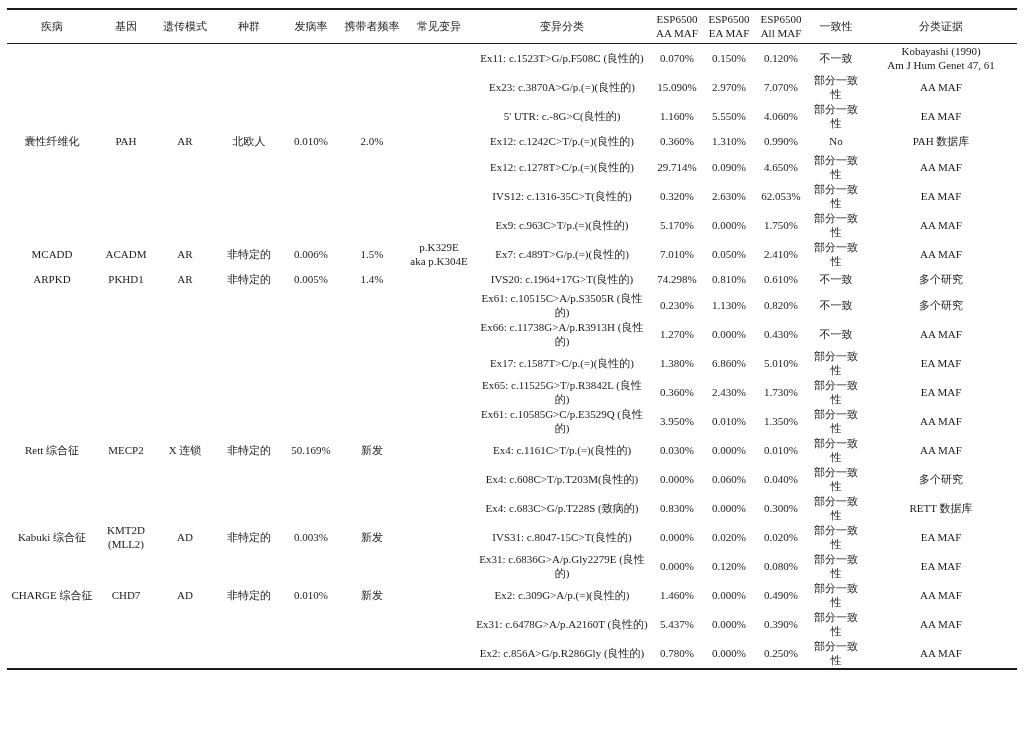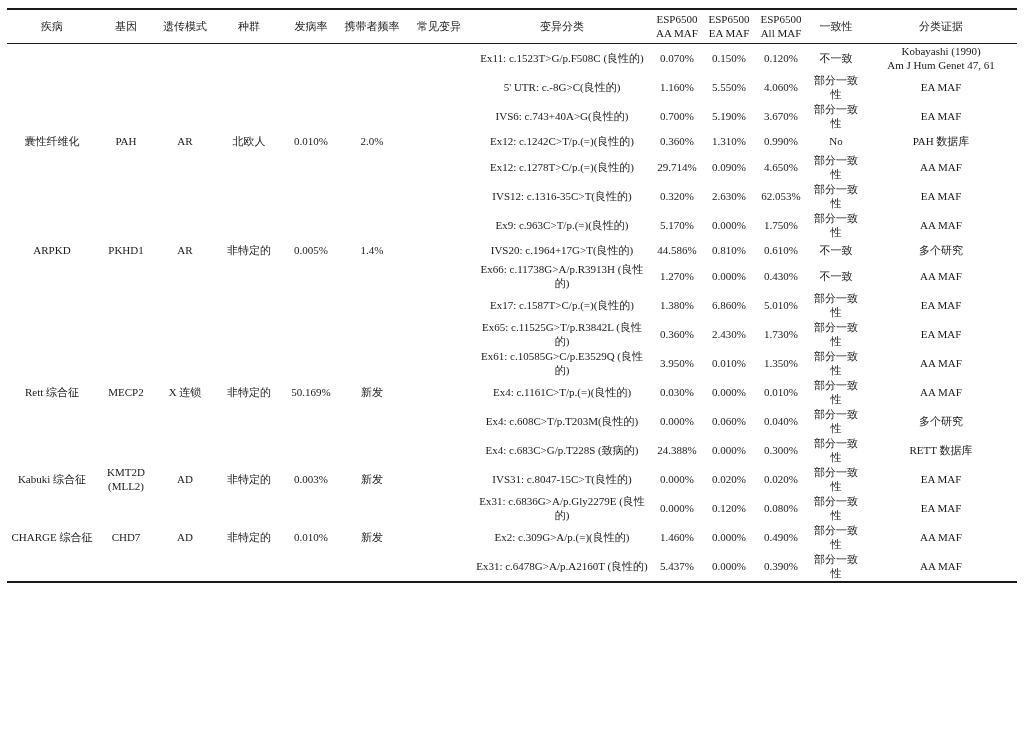--- a/index.html
+++ b/index.html
@@ -103,39 +103,39 @@
 Am J Hum Genet 47, 61</td>
       </tr>
       <tr>
         <td></td>
         <td></td>
         <td></td>
         <td></td>
         <td></td>
         <td></td>
         <td></td>
+        <td>Ex23: c.3870A&gt;G/p.(=)(良性的)</td>
+        <td>15.090%</td>
+        <td>2.970%</td>
+        <td>7.070%</td>
+        <td>部分一致性</td>
+        <td>AA MAF</td>
+      </tr>
+      <tr>
+        <td></td>
+        <td></td>
+        <td></td>
+        <td></td>
+        <td></td>
+        <td></td>
+        <td></td>
         <td>5' UTR: c.-8G&gt;C(良性的)</td>
         <td>1.160%</td>
         <td>5.550%</td>
         <td>4.060%</td>
-        <td>部分一致性</td>
-        <td>EA MAF</td>
-      </tr>
-      <tr>
-        <td></td>
-        <td></td>
-        <td></td>
-        <td></td>
-        <td></td>
-        <td></td>
-        <td></td>
-        <td>IVS6: c.743+40A&gt;G(良性的)</td>
-        <td>0.700%</td>
-        <td>5.190%</td>
-        <td>3.670%</td>
         <td>部分一致性</td>
         <td>EA MAF</td>
       </tr>
       <tr>
         <td>囊性纤维化</td>
         <td>PAH</td>
         <td>AR</td>
         <td>北欧人</td>
         <td>0.010%</td>
         <td>2.0%</td>
@@ -186,31 +186,62 @@
         <td></td>
         <td></td>
         <td>Ex9: c.963C&gt;T/p.(=)(良性的)</td>
         <td>5.170%</td>
         <td>0.000%</td>
         <td>1.750%</td>
         <td>部分一致性</td>
         <td>AA MAF</td>
       </tr>
       <tr>
+        <td>MCADD</td>
+        <td>ACADM</td>
+        <td>AR</td>
+        <td>非特定的</td>
+        <td>0.006%</td>
+        <td>1.5%</td>
+        <td>p.K329E
+aka p.K304E</td>
+        <td>Ex7: c.489T&gt;G/p.(=)(良性的)</td>
+        <td>7.010%</td>
+        <td>0.050%</td>
+        <td>2.410%</td>
+        <td>部分一致性</td>
+        <td>AA MAF</td>
+      </tr>
+      <tr>
         <td>ARPKD</td>
         <td>PKHD1</td>
         <td>AR</td>
         <td>非特定的</td>
         <td>0.005%</td>
         <td>1.4%</td>
         <td></td>
         <td>IVS20: c.1964+17G&gt;T(良性的)</td>
-        <td>44.586%</td>
+        <td>74.298%</td>
         <td>0.810%</td>
         <td>0.610%</td>
+        <td>不一致</td>
+        <td>多个研究</td>
+      </tr>
+      <tr>
+        <td></td>
+        <td></td>
+        <td></td>
+        <td></td>
+        <td></td>
+        <td></td>
+        <td></td>
+        <td>Ex61: c.10515C&gt;A/p.S3505R (良性的)</td>
+        <td>0.230%</td>
+        <td>1.130%</td>
+        <td>0.820%</td>
         <td>不一致</td>
         <td>多个研究</td>
       </tr>
       <tr>
         <td></td>
         <td></td>
         <td></td>
         <td></td>
         <td></td>
         <td></td>
@@ -299,21 +330,21 @@
       </tr>
       <tr>
         <td></td>
         <td></td>
         <td></td>
         <td></td>
         <td></td>
         <td></td>
         <td></td>
         <td>Ex4: c.683C&gt;G/p.T228S (致病的)</td>
-        <td>24.388%</td>
+        <td>0.830%</td>
         <td>0.000%</td>
         <td>0.300%</td>
         <td>部分一致性</td>
         <td>RETT 数据库</td>
       </tr>
       <tr>
         <td>Kabuki 综合征</td>
         <td>KMT2D
 (MLL2)</td>
         <td>AD</td>
@@ -366,14 +397,29 @@
         <td></td>
         <td></td>
         <td></td>
         <td>Ex31: c.6478G&gt;A/p.A2160T (良性的)</td>
         <td>5.437%</td>
         <td>0.000%</td>
         <td>0.390%</td>
         <td>部分一致性</td>
         <td>AA MAF</td>
       </tr>
+      <tr>
+        <td></td>
+        <td></td>
+        <td></td>
+        <td></td>
+        <td></td>
+        <td></td>
+        <td></td>
+        <td>Ex2: c.856A&gt;G/p.R286Gly (良性的)</td>
+        <td>0.780%</td>
+        <td>0.000%</td>
+        <td>0.250%</td>
+        <td>部分一致性</td>
+        <td>AA MAF</td>
+      </tr>
     </tbody>
 </table>
 
 </body></html>

